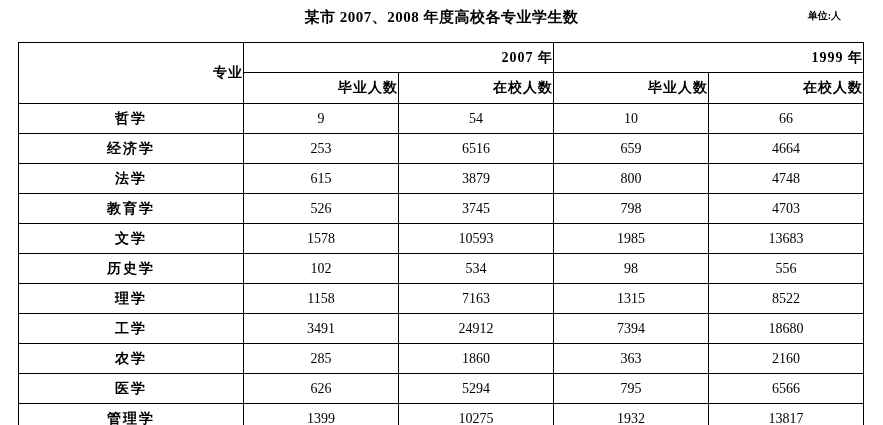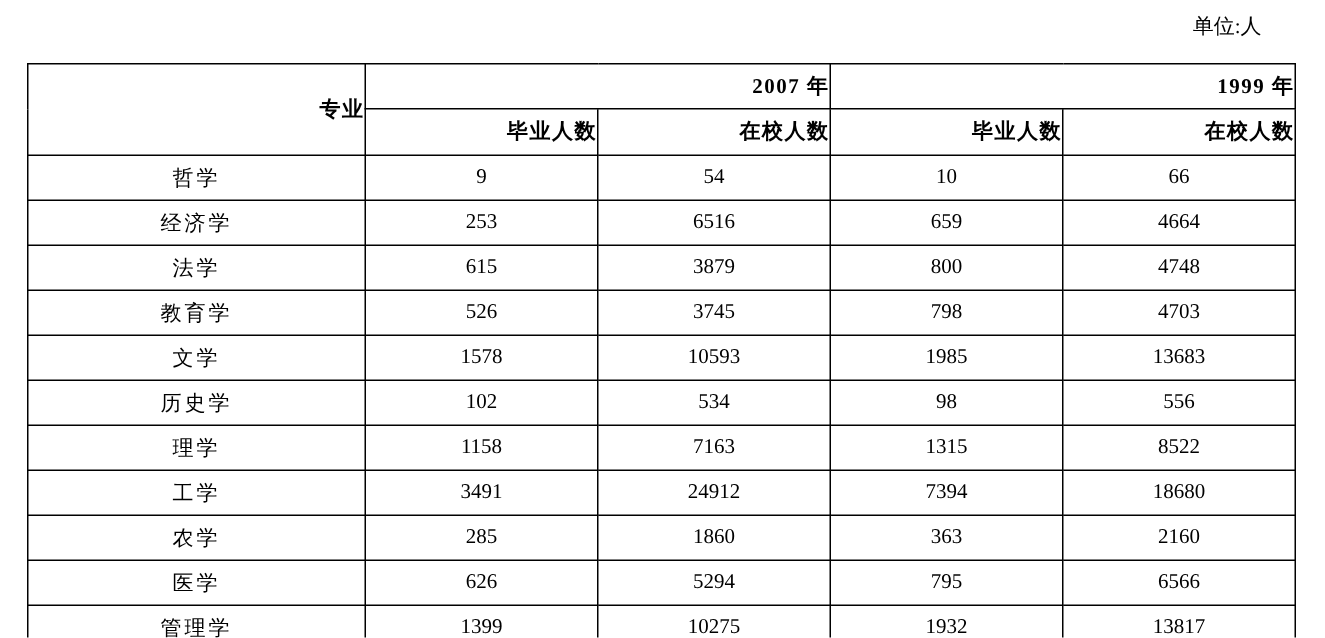--- a/index.html
+++ b/index.html
@@ -33,22 +33,22 @@
     text-align: center;
     font-size: 15px;
     font-weight: bold;
     letter-spacing: 0.5px;
     font-family: "Liberation Serif", "DejaVu Serif", serif;
   }
   .unit-label {
     position: absolute;
     right: 42px;
     top: 3px;
-    font-size: 14px;
-    font-weight: normal;
+    font-size: 10px;
+    font-weight: bold;
     font-family: "Liberation Serif", "DejaVu Serif", serif;
   }
   .table-wrap {
     position: absolute;
     left: 18px;
     top: 36px;
     width: 845px;
   }
   table.data-table {
     border-collapse: collapse;
@@ -68,40 +68,41 @@
   table.data-table th {
     font-weight: bold;
     letter-spacing: 1px;
     text-align: right;
   }
   .col-major { width: 225px; }
   .col-num { width: 155px; }
   .yr-head { height: 27px; }
   .sub-head { height: 31px; margin-left: 44px; }
   td.major-cell {
-    font-weight: normal;
+    font-weight: bold;
     letter-spacing: 2px;
     font-size: 14px;
   }
   td.num-cell {
     font-size: 13.5px;
     font-family: "Liberation Serif", "DejaVu Serif", serif;
   }
   .major-head {
     font-weight: bold;
     letter-spacing: 3px;
     font-size: 15px;
   }
 </style>
 </head>
 <body>
 
 <div class="page">
 
   <div class="title-row">
+    <div class="doc-title">某市 2007、2008 年度高校各专业学生数</div>
     <div class="unit-label">单位:人</div>
   </div>
 
   <div class="table-wrap">
     <table class="data-table">
       <colgroup>
         <col class="col-major">
         <col class="col-num">
         <col class="col-num">
         <col class="col-num">

